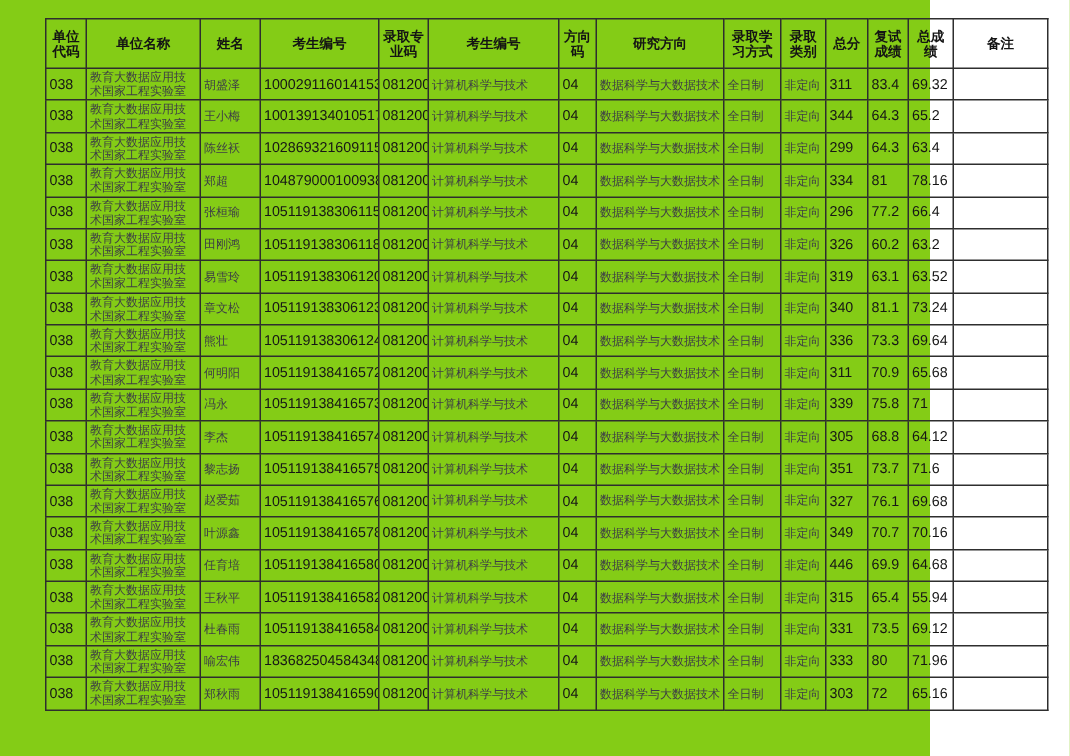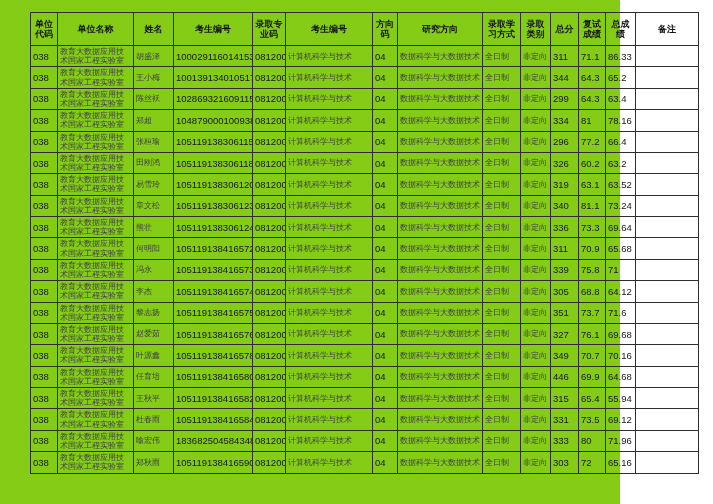--- a/index.html
+++ b/index.html
@@ -129,22 +129,22 @@
     <td class="cn">教育大数据应用技术国家工程实验室</td>
     <td class="cn">胡盛泽</td>
     <td class="num">100029116014153</td>
     <td class="num">081200</td>
     <td class="cn">计算机科学与技术</td>
     <td class="num">04</td>
     <td class="cn">数据科学与大数据技术</td>
     <td class="cn">全日制</td>
     <td class="cn">非定向</td>
     <td class="num right">311</td>
-    <td class="num">71.1</td>
-    <td class="num">86.33</td>
+    <td class="num">83.4</td>
+    <td class="num">69.32</td>
     <td class="cn remark"></td>
   </tr>
         <tr class="data-row">
     <td class="num">038</td>
     <td class="cn">教育大数据应用技术国家工程实验室</td>
     <td class="cn">王小梅</td>
     <td class="num">100139134010517</td>
     <td class="num">081200</td>
     <td class="cn">计算机科学与技术</td>
     <td class="num">04</td>

